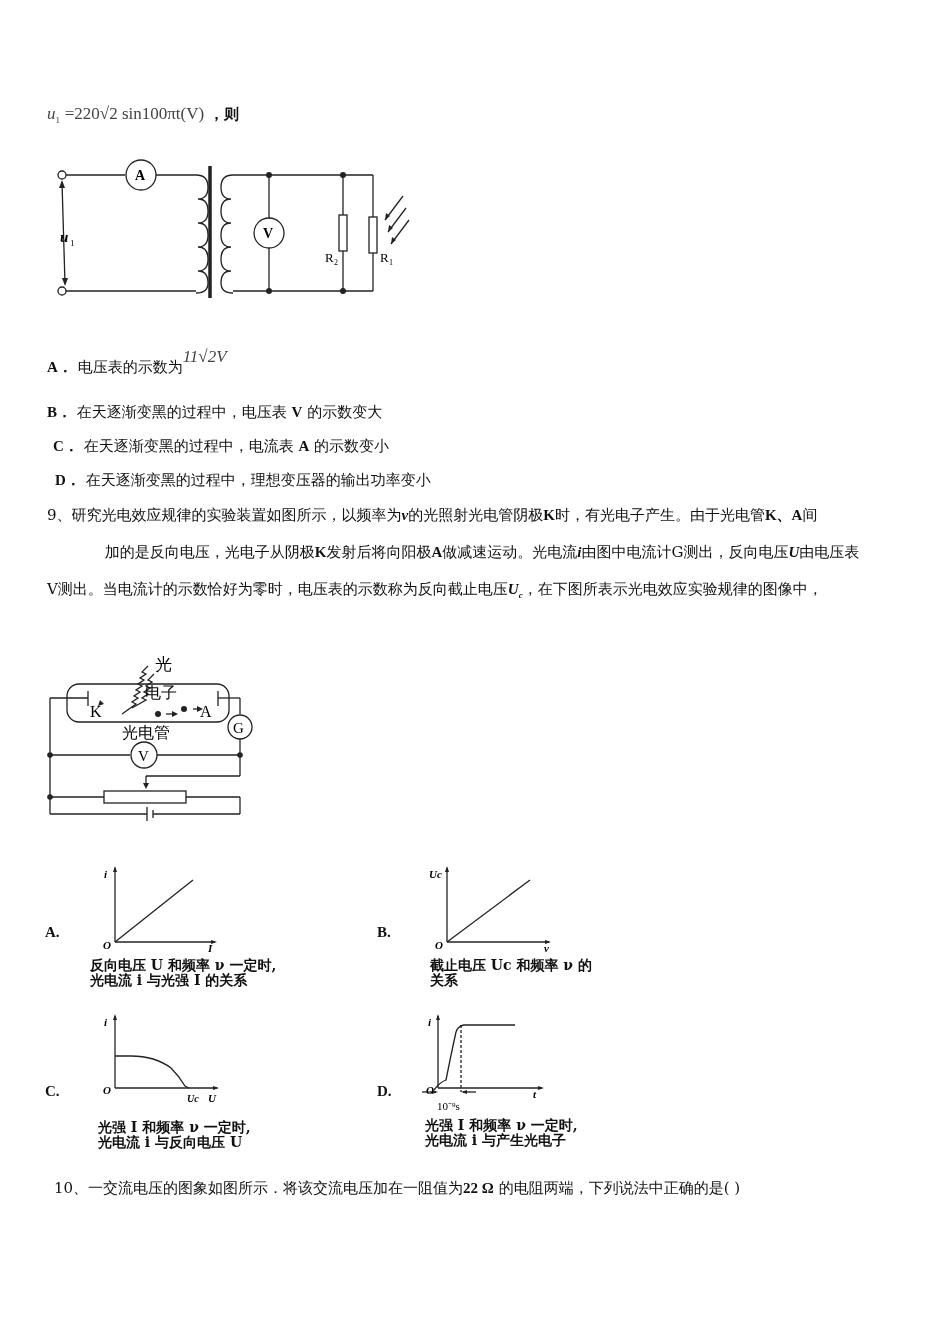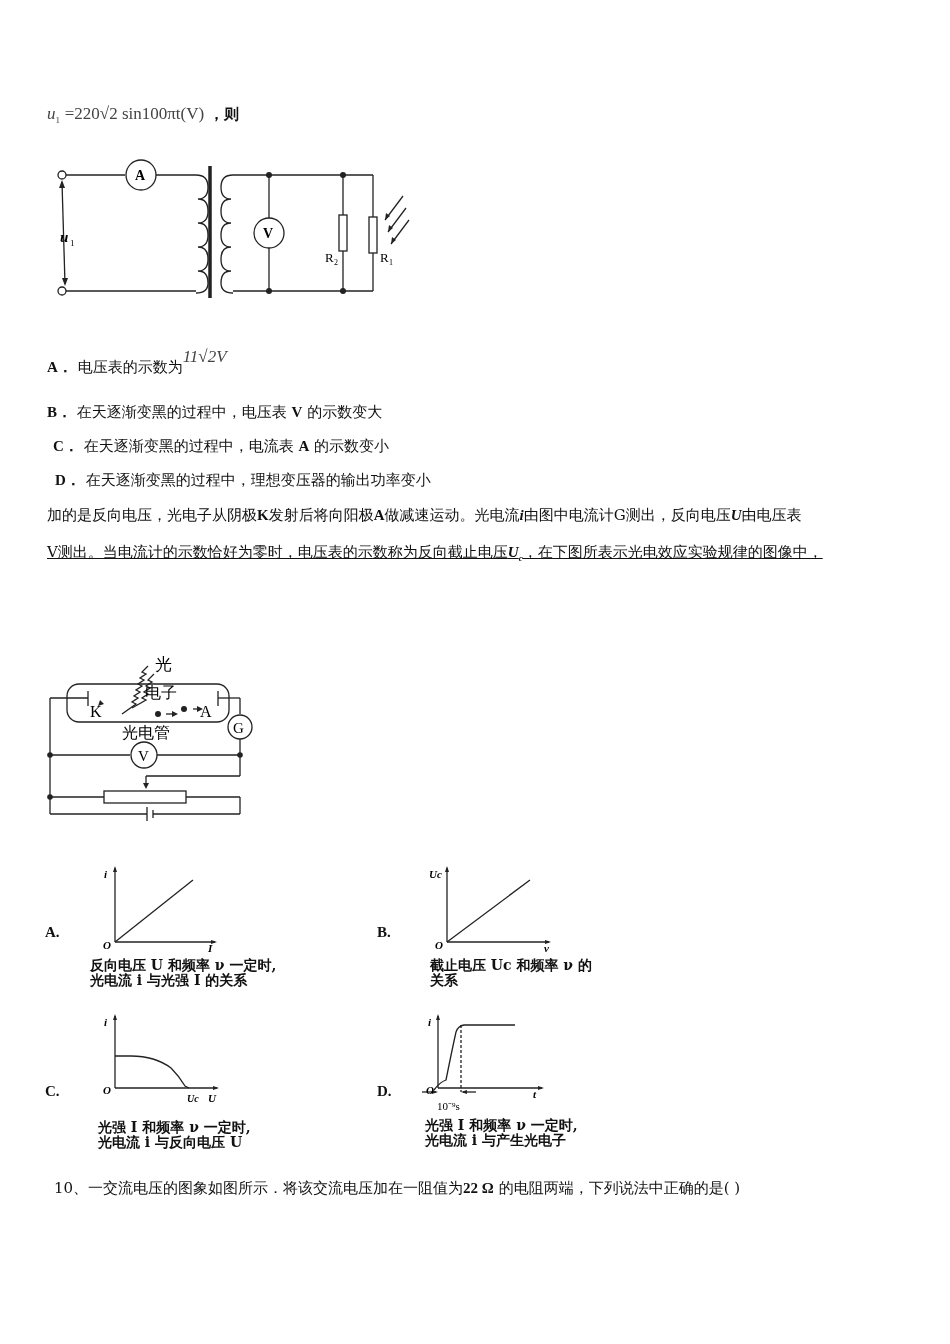--- a/index.html
+++ b/index.html
@@ -94,23 +94,26 @@
   <span class="opt-letter">C．</span>
   <span>在天逐渐变黑的过程中，电流表 </span><span class="bold-latin">A</span><span> 的示数变小</span>
 </div>
 <div class="abs line" style="left:55px;top:471px;text-align:right;">
   <span class="opt-letter">D．</span>
   <span>在天逐渐变黑的过程中，理想变压器的输出功率变小</span>
 </div>
 
 <div class="abs q9" style="left:47px;top:497px;width:870px;">
   <div style="white-space:nowrap;">
+    <span>9、研究光电效应规律的实验装置如图所示，以频率为</span><span class="ital">v</span><span>的光照射光电管阴极</span><span class="bold-latin">K</span><span>时，有光电子产生。由于光电管</span><span class="bold-latin">K、A</span><span>间</span>
+  </div>
+  <div style="white-space:nowrap;text-align:center;">
     <span>加的是反向电压，光电子从阴极</span><span class="bold-latin">K</span><span>发射后将向阳极</span><span class="bold-latin">A</span><span>做减速运动。光电流</span><span class="ital">i</span><span>由图中电流计G测出，反向电压</span><span class="ital">U</span><span>由电压表</span>
   </div>
-  <div style="white-space:nowrap;text-decoration:underline;">
+  <div style="white-space:nowrap;">
     <span>V测出。当电流计的示数恰好为零时，电压表的示数称为反向截止电压</span><span class="ital">U</span><sub class="ital" style="font-size:9px;">c</sub><span>，在下图所表示光电效应实验规律的图像中，</span>
   </div>
 </div>
 
 <svg class="abs" style="left:40px;top:648px;" width="220" height="180" viewBox="0 0 220 180">
   <g stroke="#222" stroke-width="1.3" fill="none">
     <rect x="27" y="36" width="162" height="38" rx="12"></rect>
     <line x1="48" y1="43" x2="48" y2="58"></line>
     <line x1="178" y1="43" x2="178" y2="58"></line>
     <line x1="10" y1="50" x2="48" y2="50"></line>

